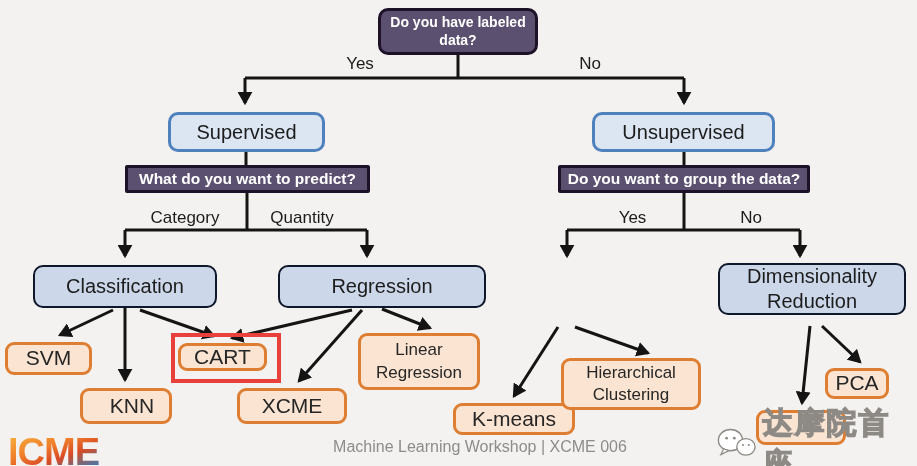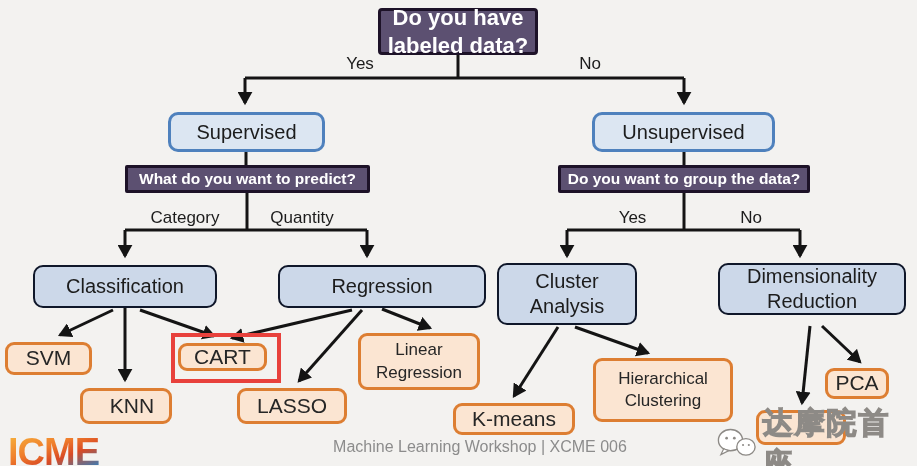--- a/index.html
+++ b/index.html
@@ -11,21 +11,21 @@
   }
   .layer{position:absolute;left:0;top:0;width:917px;height:466px;}
   svg.connectors{z-index:1;}
   .node{
     position:absolute;z-index:2;display:flex;align-items:center;justify-content:center;
     text-align:center;box-sizing:border-box;line-height:1.25;
   }
   .q{ 
     background:#5c5071;border:3px solid #1d1228;color:#ffffff;font-weight:bold;
   }
-  .root{font-size:22px;border-radius:4px;}
+  .root{font-size:14px;border-radius:10px;}
   .qbar{font-size:15.5px;white-space:nowrap;border-radius:2px;}
   .b1{ 
     background:#dce6f2;border:3px solid #4f81bd;border-radius:10px;font-size:20px;
   }
   .b2{ 
     background:#ccd8e9;border:2px solid #0f172a;border-radius:10px;font-size:20px;
   }
   .leaf{
     background:#fbe5d2;border:3px solid #dd7e32;border-radius:9px;font-size:21px;color:#262626;
   }
@@ -103,31 +103,30 @@
 
   <div class="node q root" style="left:378px;top:8px;width:160px;height:47px;">Do you have labeled data?</div>
   <div class="node q qbar" style="left:125px;top:165px;width:245px;height:28px;">What do you want to predict?</div>
   <div class="node q qbar" style="left:558px;top:165px;width:252px;height:28px;">Do you want to group the data?</div>
 
   <div class="node b1" style="left:168px;top:112px;width:157px;height:40px;">Supervised</div>
   <div class="node b1" style="left:592px;top:112px;width:183px;height:40px;">Unsupervised</div>
 
   <div class="node b2" style="left:33px;top:265px;width:184px;height:43px;">Classification</div>
   <div class="node b2" style="left:278px;top:265px;width:208px;height:43px;">Regression</div>
-  <div class="node b2" style="left:497px;top:263px;width:140px;height:62px;padding:0 14px;">Cluster Analysis</div>
   <div class="node b2" style="left:718px;top:263px;width:188px;height:52px;">Dimensionality Reduction</div>
 
   <div class="node leaf" style="left:5px;top:342px;width:87px;height:33px;">SVM</div>
   <div class="node leaf" style="left:80px;top:388px;width:92px;height:36px;padding-left:12px;">KNN</div>
   <div class="node leaf" style="left:178px;top:343px;width:89px;height:28px;">CART</div>
   <div class="hl" style="left:171px;top:333px;width:110px;height:50px;"></div>
-  <div class="node leaf" style="left:237px;top:388px;width:110px;height:36px;">LASSO</div>
+  <div class="node leaf" style="left:237px;top:388px;width:110px;height:36px;">XCME</div>
   <div class="node leaf small" style="left:358px;top:333px;width:122px;height:57px;padding:0 12px;">Linear Regression</div>
   <div class="node leaf" style="left:453px;top:403px;width:122px;height:32px;">K-means</div>
-  <div class="node leaf small" style="left:593px;top:358px;width:140px;height:64px;padding:17px 14px;">Hierarchical Clustering</div>
+  <div class="node leaf small" style="left:561px;top:358px;width:140px;height:52px;padding:17px 14px;">Hierarchical Clustering</div>
   <div class="node leaf" style="left:825px;top:368px;width:64px;height:31px;">PCA</div>
   <div class="node leaf" style="left:756px;top:410px;width:90px;height:35px;"></div>
 
   <div class="edge-label" style="left:335px;top:54px;width:50px;">Yes</div>
   <div class="edge-label" style="left:565px;top:54px;width:50px;">No</div>
   <div class="edge-label" style="left:145px;top:208px;width:80px;">Category</div>
   <div class="edge-label" style="left:258px;top:208px;width:88px;">Quantity</div>
   <div class="edge-label" style="left:605px;top:208px;width:55px;">Yes</div>
   <div class="edge-label" style="left:726px;top:208px;width:50px;">No</div>
 

